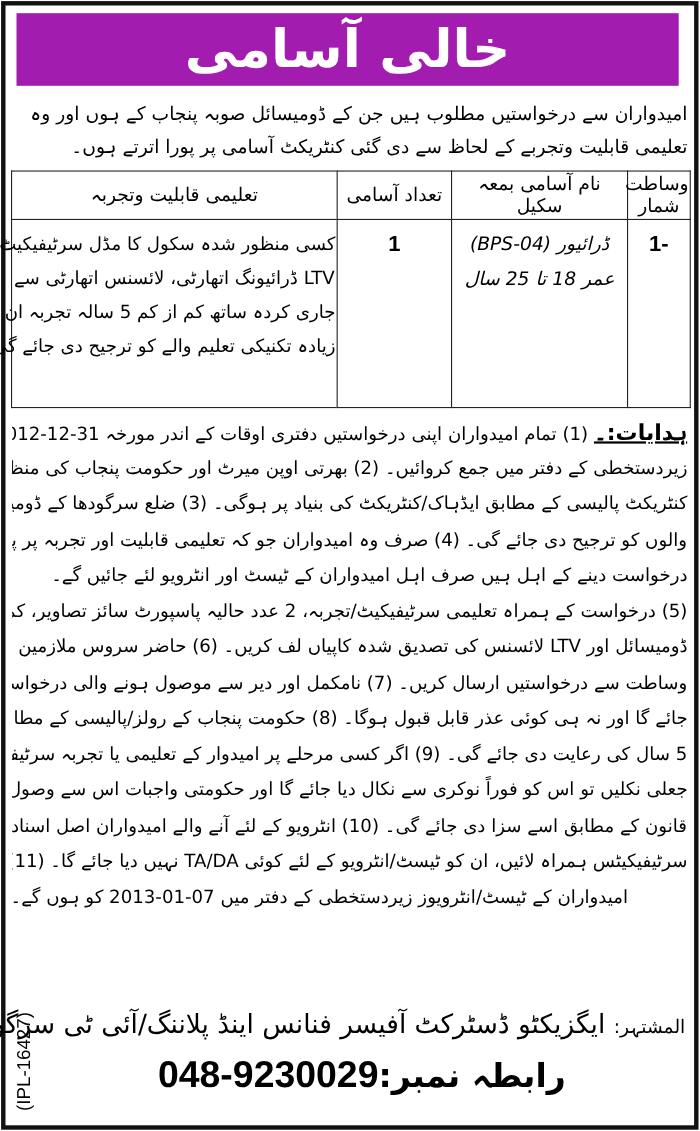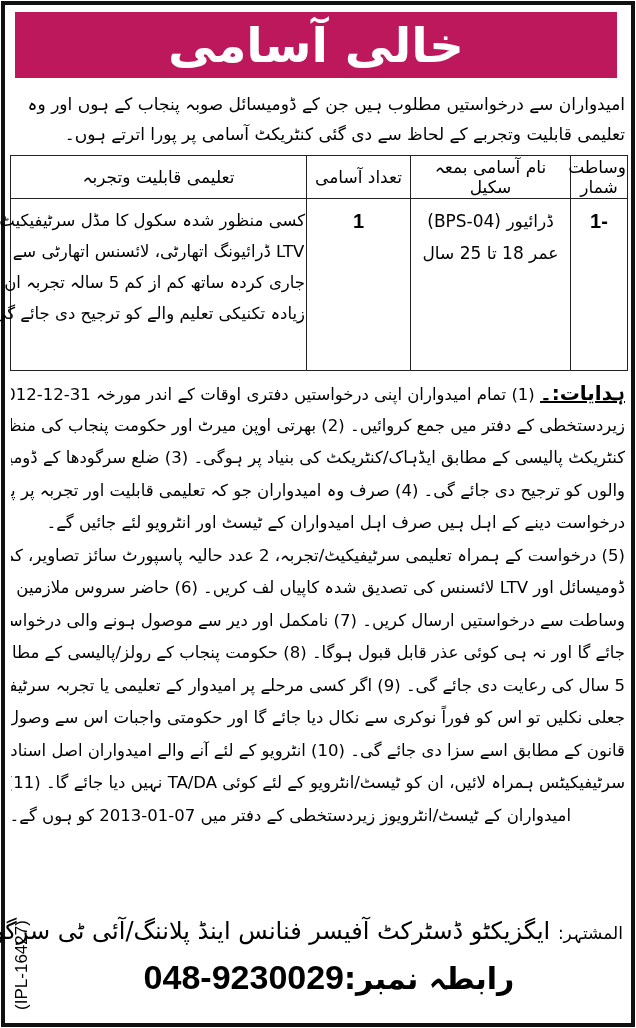--- a/index.html
+++ b/index.html
@@ -2,40 +2,40 @@
 <html><head>
 <meta charset="utf-8">
 <style>
   html, body { margin:0; padding:0; background:#fff; }
   body { width:636px; height:1028px; position:relative; overflow:hidden;
          font-family:"DejaVu Sans", sans-serif; color:#000; }
   .frame { position:absolute; left:1px; top:1px; width:626px; height:1018px;
            border:4px solid #111; box-sizing:content-box; }
   .inner { position:absolute; left:0; top:0; width:626px; height:1018px; }
   .title-bar { position:absolute; left:10px; top:7px; width:602px; height:66px;
-               background:#be185d; color:#fff; display:flex; align-items:center;
+               background:#a21caf; color:#fff; display:flex; align-items:center;
                justify-content:center; direction:rtl; }
   .title-bar span { font-family:"DejaVu Sans", sans-serif; font-weight:bold;
                     font-size:48px; letter-spacing:2px; line-height:1; }
   .rtl { direction:rtl; text-align:right; unicode-bidi:embed; }
   .line { position:absolute; right:6px; left:6px; white-space:nowrap;
           font-size:17px; line-height:30px; overflow:hidden; }
   .intro1 { top:84px; }
   .intro2 { top:114px; }
   table.posts { position:absolute; left:5px; top:150px; width:618px; height:216px;
                 border-collapse:collapse; direction:rtl; table-layout:fixed; }
   table.posts td, table.posts th { border:1.5px solid #222; vertical-align:top;
                                    font-weight:normal; }
   table.posts th { height:40px; font-size:17px; text-align:center; vertical-align:middle; }
   table.posts td { font-size:16px; text-align:center; padding-top:6px; }
   .c-sr { width:57px; }
   .c-name { width:160px; }
   .c-count { width:104px; }
   .qual-line { display:block; line-height:31px; font-size:16.5px; white-space:nowrap; }
-  .name-line { display:block; line-height:32px; font-size:17px; white-space:nowrap; }
+  .name-line { display:block; line-height:32px; font-size:17px; white-space:nowrap;font-style:italic; }
   .sr-val, .count-val { font-family:"Liberation Sans", sans-serif; font-weight:bold;
                         font-size:20px; display:block; line-height:32px; }
   .instr { position:absolute; left:6px; right:6px; font-size:16.5px; line-height:32.5px;
            white-space:nowrap; overflow:hidden; }
   .instr-heading { font-weight:bold; font-size:20px;text-decoration:underline; }
   .footer-adv { position:absolute; left:30px; right:8px; top:906px; font-size:24px;
                 line-height:40px; text-align:center; white-space:nowrap; }
   .footer-adv .lbl { font-size:17px; }
   .footer-contact { position:absolute; left:30px; right:8px; top:950px; font-size:30px;
                     line-height:44px; text-align:center; white-space:nowrap; font-weight:bold; }

